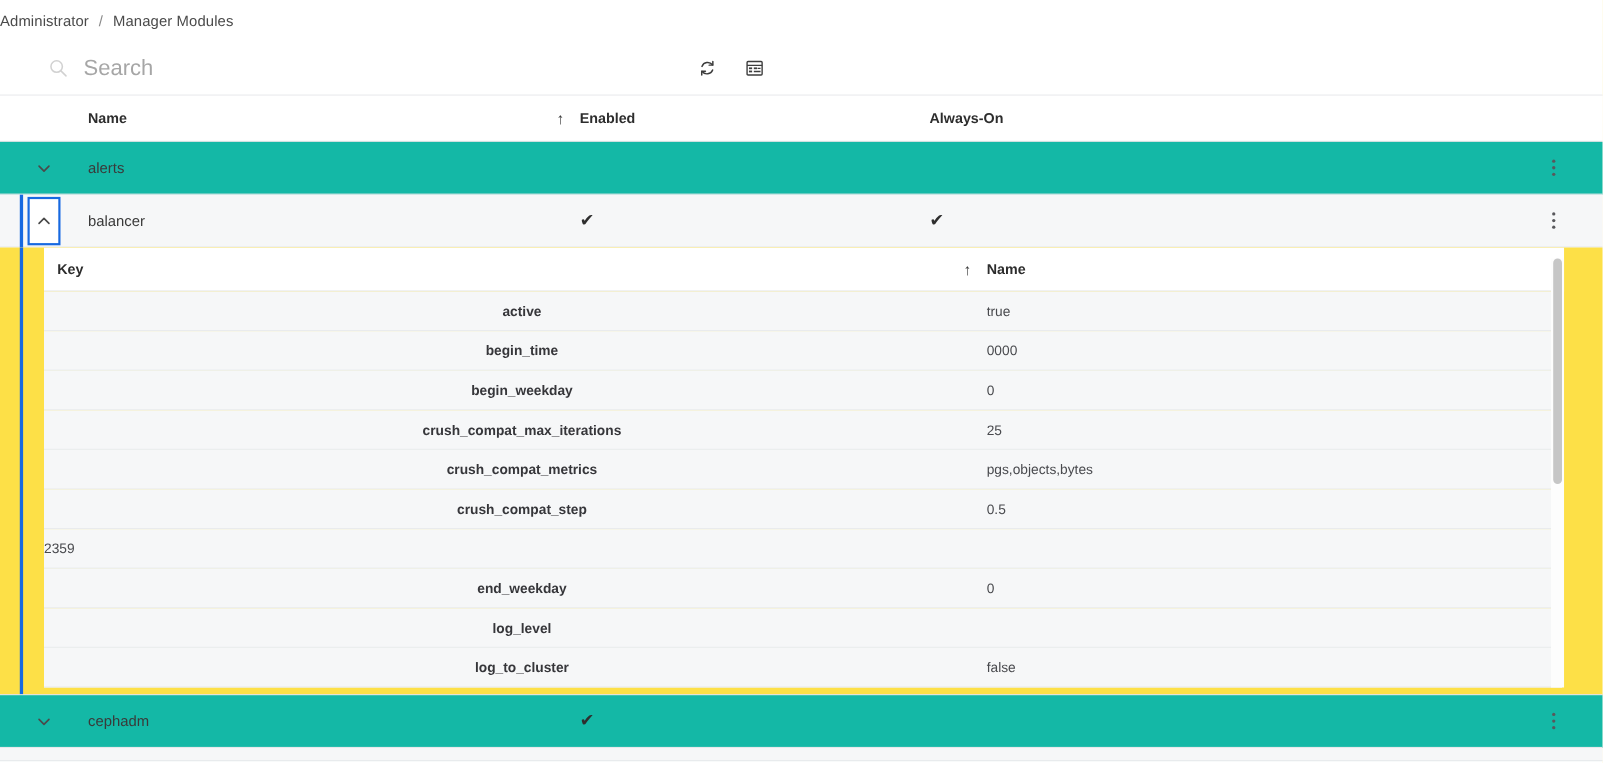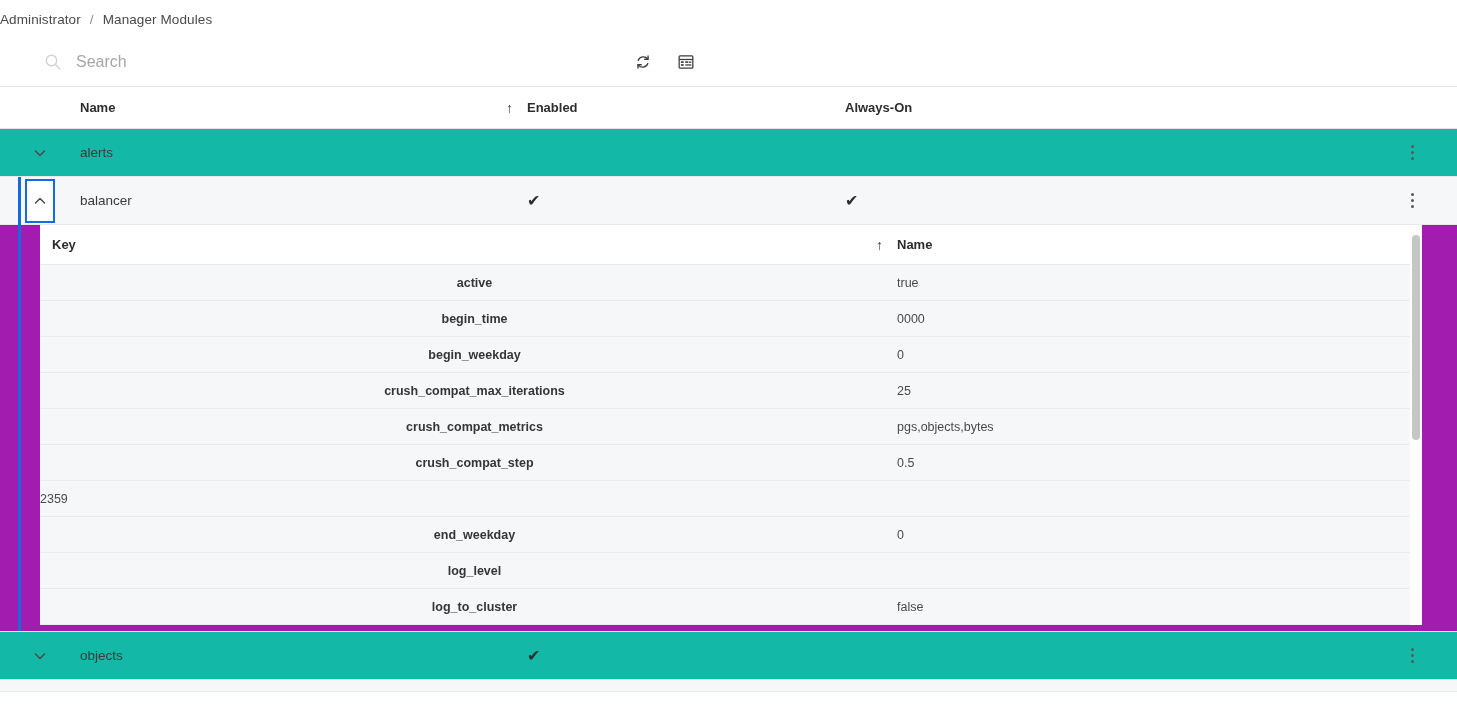--- a/index.html
+++ b/index.html
@@ -36,21 +36,21 @@
     margin-left: 44px;
     width: 520px;
     height: 34px;
   }
   .search-icon { width: 18px; height: 18px; flex: 0 0 18px; opacity: .45; }
   .search-input {
     border: 0;
     outline: none;
     background: transparent;
     margin-left: 14px;
-    font-size: 16px;
+    font-size: 20px;
     font-family: "Liberation Sans", sans-serif;
     color: #3c3c3c;
     width: 420px;
     height: 30px;
   }
   .search-input::placeholder { color: #a6a6a6; }
 
   .tool-btn {
     position: absolute;
     top: 10px;
@@ -138,21 +138,21 @@
     display: flex; flex-direction: column; align-items: center; justify-content: center;
     gap: 3px;
     background: transparent; border: 0; cursor: pointer; padding: 0;
   }
   .kebab-btn i { width: 3px; height: 3px; background: #58585c; border-radius: 50%; display: block; }
 
   
   .detail-panel {
     position: relative;
     display: flex;
-    background: #a21caf;
+    background: #fde047;
     border-bottom: 1px solid #e1e3e5;
   }
   .detail-accent {
     position: absolute;
     left: 18px; top: 0; bottom: 0;
     width: 3px;
     background: #1769e0;
     z-index: 3;
   }
   .detail-inner {
@@ -403,21 +403,21 @@
     <div class="col-expander">
       <button class="chev-btn">
         <span class="chev">
           <svg viewBox="0 0 14 14" width="14" height="14" fill="none" stroke="#4a4a4a" stroke-width="1.5" stroke-linecap="round" stroke-linejoin="round">
             <polyline points="2.5,5 7,9.5 11.5,5"></polyline>
           </svg>
         </span>
       </button>
     </div>
     <div class="col-name">
-      <span class="row-name">objects</span>
+      <span class="row-name">cephadm</span>
     </div>
     <div class="col-enabled">
       <span class="check">✔</span>
     </div>
     <div class="col-always">
       <span class="check"></span>
     </div>
     <div class="col-actions">
       <button class="kebab-btn">
         <i></i>

